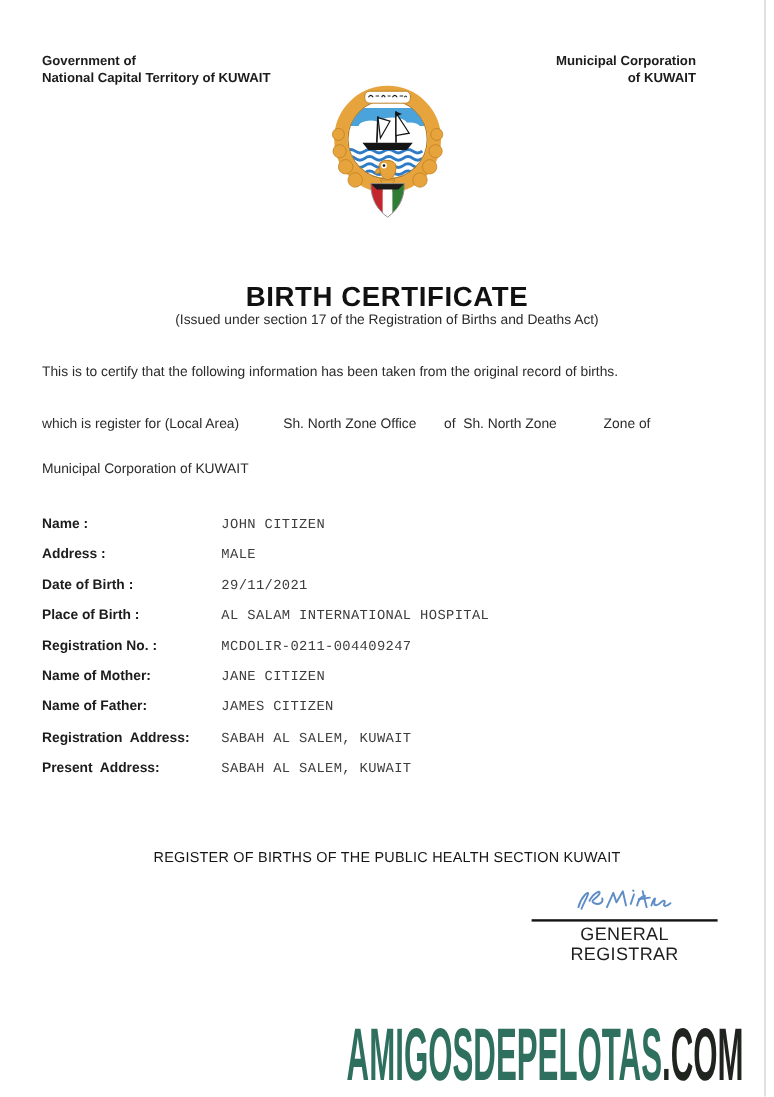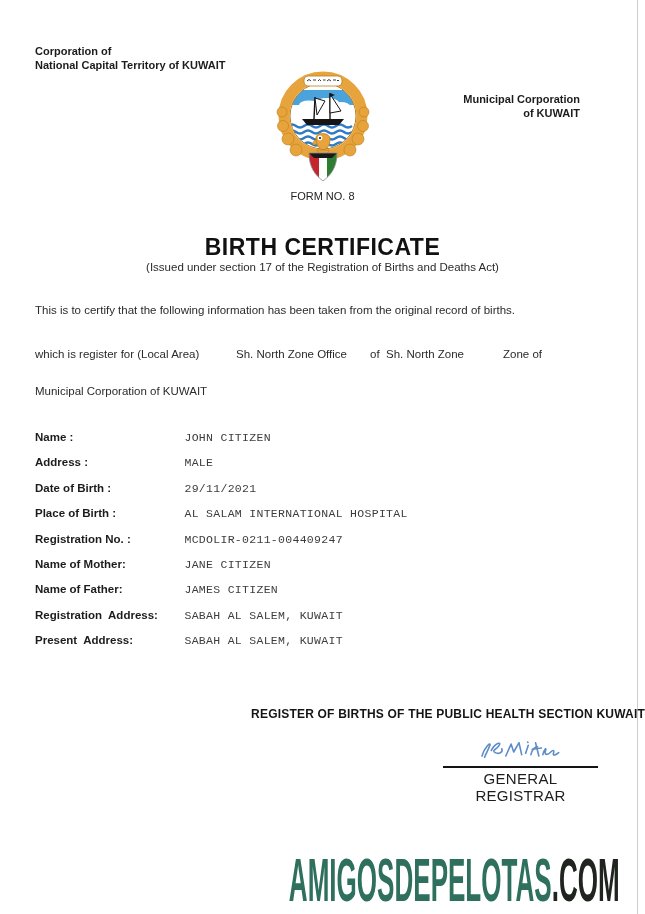--- a/index.html
+++ b/index.html
@@ -2,55 +2,55 @@
 <html style="--wm-green: #2e6f5e; --wm-dark: #20241f; --sig-blue: #5d8cc7; --emblem-gold: #e8a43c; --emblem-gold-dark: #b97e1f; --sky-blue: #4ba3dc; --wave-blue: #2e7cc6; --flag-red: #c4262d; --flag-green: #2e7d33; --flag-black: #1a1a1a;"><head>
 <meta charset="utf-8">
 <style>
   html,body{margin:0;padding:0;background:#ffffff;}
   .page{
     position:relative;width:645px;height:914px;background:#ffffff;overflow:hidden;
     font-family:"Liberation Sans",sans-serif;color:#1f1f1f;
   }
   .scan-edge{position:absolute;right:7px;top:0;bottom:0;width:1px;background:#cccccc;}
   .hdr-left{position:absolute;left:35px;top:44px;font-size:11px;font-weight:bold;line-height:14px;color:#1c1c1c;}
-  .hdr-right{position:absolute;right:65px;top:44px;font-size:11px;font-weight:bold;line-height:14px;text-align:right;color:#1c1c1c;margin-top:48px;}
+  .hdr-right{position:absolute;right:65px;top:44px;font-size:11px;font-weight:bold;line-height:14px;text-align:right;color:#1c1c1c;}
   .emblem{position:absolute;left:275px;top:70px;width:96px;height:114px;}
   .form-no{position:absolute;left:0;right:0;top:190px;text-align:center;font-size:11px;color:#222;}
   .title{position:absolute;left:0;right:0;top:218px;margin:16px;text-align:center;font-size:23px;font-weight:bold;letter-spacing:0.5px;color:#111;}
   .subtitle{position:absolute;left:0;right:0;top:261px;text-align:center;font-size:11.5px;color:#2b2b2b;}
   .certify{position:absolute;left:35px;top:304px;font-size:11.5px;color:#2b2b2b;}
   .regline{position:absolute;left:0;top:348px;width:100%;height:16px;font-size:11.5px;color:#2b2b2b;}
   .regline span{position:absolute;white-space:pre;}
   .rl-p1{left:35px;}
   .rl-office{left:236px;}
   .rl-of{left:370px;}
   .rl-zone{left:503px;}
   .regline2{position:absolute;left:35px;top:385px;font-size:11.5px;color:#2b2b2b;}
   .fields{position:absolute;left:35px;top:431px;width:560px;}
   .frow{height:25.4px;}
   .flabel{display:inline-block;width:145px;font-size:11.5px;font-weight:bold;color:#1c1c1c;white-space:pre;vertical-align:top;}
   .fvalue{display:inline-block;font-family:"Liberation Mono","DejaVu Sans Mono",monospace;font-size:11.5px;color:#3d3d3d;letter-spacing:0.3px;vertical-align:top;}
-  .footer-heading{position:absolute;left:0;right:0;top:707px;text-align:right;font-size:12px;font-weight:bold;letter-spacing:0.2px;color:#151515;}
+  .footer-heading{position:absolute;left:0;right:0;top:707px;text-align:center;font-size:12px;font-weight:normal;letter-spacing:0.2px;color:#151515;}
   .sig-block{position:absolute;left:443px;top:735px;width:155px;text-align:center;}
   .sig-svg{display:block;margin:0 auto;width:86px;height:30px;}
   .sig-line{border-top:2px solid #141414;margin-top:1px;}
   .registrar{font-size:15px;letter-spacing:0.3px;color:#1d1d1d;margin-top:2px;}
   .watermark{position:absolute;right:25px;top:849px;display:flex;line-height:1;font-weight:bold;font-size:62px;letter-spacing:0px;transform:scaleX(0.42);transform-origin:right center;white-space:nowrap;}
   .wm-green{color:var(--wm-green,#2e6f5e);}
   .wm-dark{color:var(--wm-dark,#20241f);}
 </style>
 </head>
 <body>
 
 <div class="page">
 
   <div class="scan-edge"></div>
 
   <div class="hdr-left">
-    <div>Corporation of</div>
+    <div>Government of</div>
     <div>National Capital Territory of KUWAIT</div>
   </div>
 
   <div class="hdr-right">
     <div>Municipal Corporation</div>
     <div>of KUWAIT</div>
   </div>
 
   <div class="emblem">
     <svg viewBox="0 0 96 114" width="96" height="114">
@@ -108,21 +108,20 @@
       <g clip-path="url(#shieldclip)">
         <rect x="34" y="83" width="10" height="30" fill="var(--flag-red,#c4262d)"></rect>
         <rect x="44" y="83" width="8" height="30" fill="#ffffff"></rect>
         <rect x="52" y="83" width="10" height="30" fill="var(--flag-green,#2e7d33)"></rect>
         <path d="M34 83 H62 L57 88 H39 Z" fill="var(--flag-black,#1a1a1a)"></path>
       </g>
       <path d="M34 83 H62 C62 97 56 105 48 111 C40 105 34 97 34 83 Z" fill="none" stroke="#8a8a8a" stroke-width="0.8"></path>
     </svg>
   </div>
 
-  <div class="form-no">FORM NO. 8</div>
   <h1 class="title">BIRTH CERTIFICATE</h1>
   <div class="subtitle">(Issued under section 17 of the Registration of Births and Deaths Act)</div>
   <div class="certify">This is to certify that the following information has been taken from the original record of births.</div>
 
   <div class="regline">
     <span class="rl-p1">which is register for (Local Area)</span>
     <span class="rl-office">Sh. North Zone Office</span>
     <span class="rl-of">of  Sh. North Zone</span>
     <span class="rl-zone">Zone of</span>
   </div>

